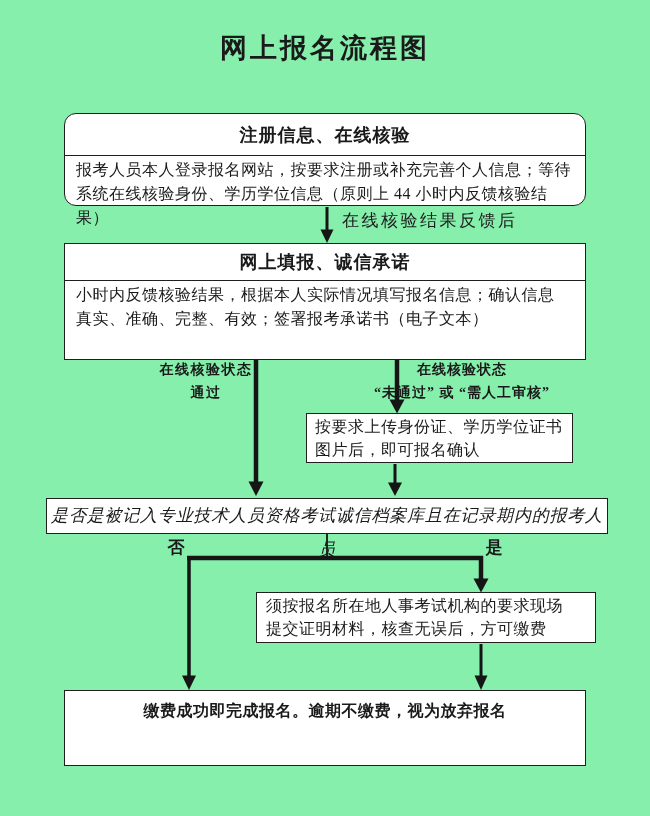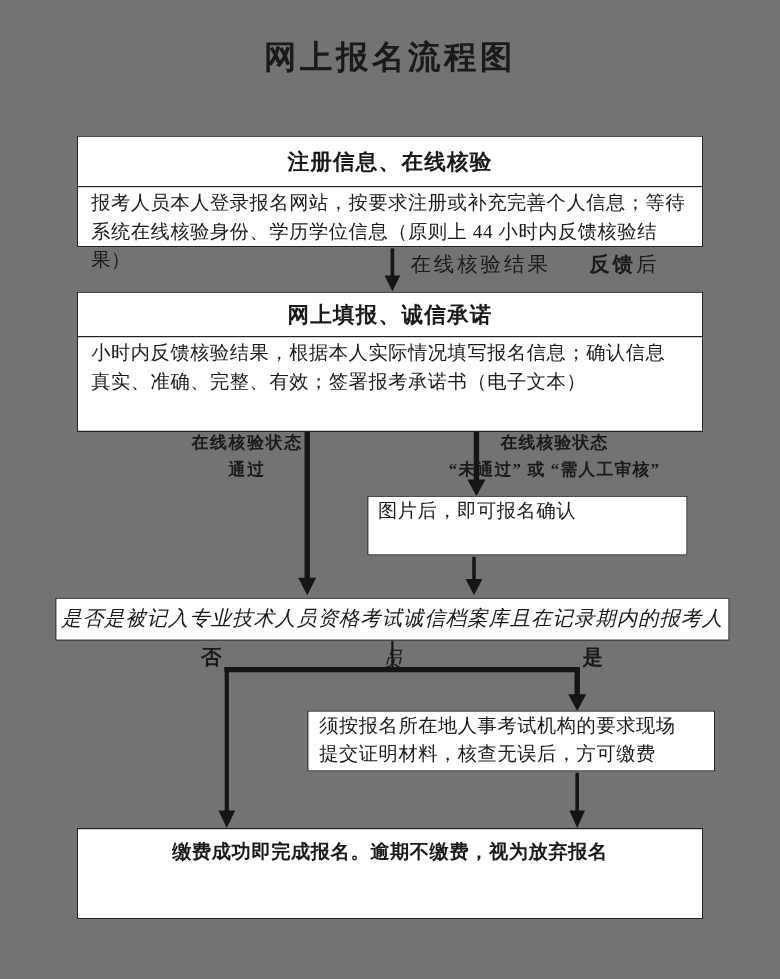--- a/index.html
+++ b/index.html
@@ -4,21 +4,21 @@
 <style>
   html, body {
     margin: 0;
     padding: 0;
     background: #ffffff;
   }
   .page {
     position: relative;
     width: 650px;
     height: 816px;
-    background: #737373;
+    background: #86efac;
     color: #1a1a1a;
     font-family: "Liberation Serif", "DejaVu Serif", serif;
     overflow: hidden;
   }
   .title {
     position: absolute;
     top: 30px;
     left: 0;
     width: 100%;
     text-align: center;
@@ -78,21 +78,21 @@
     line-height: 23px;
     letter-spacing: 1px;
   }
   .yn-label {
     position: absolute;
     text-align: center;
     font-weight: bold;
     font-size: 17px;
     width: 34px;
   }
-  .bold { font-weight: bold; margin-left: 32px; }
+  .bold { font-weight: normal; }
 </style>
 </head>
 <body>
 
 <div class="page">
 
   <svg class="connector-layer" width="650" height="816" viewBox="0 0 650 816">
     <g stroke="#151515" fill="#151515">
       <line x1="327" y1="207" x2="327" y2="231" stroke-width="3"></line>
       <polygon points="327,243 320.5,229.5 333.5,229.5" stroke="none"></polygon>
@@ -122,21 +122,21 @@
     </g>
 
     <g stroke="#151515" fill="#151515">
       <line x1="481" y1="644" x2="481" y2="677" stroke-width="3"></line>
       <polygon points="481,690 474.5,675.5 487.5,675.5" stroke="none"></polygon>
     </g>
   </svg>
 
   <div class="title">网上报名流程图</div>
 
-  <div class="fbox" style="left:64px; top:113px; width:522px; height:93px;">
+  <div class="fbox" style="left:64px; top:113px; width:522px; height:93px;border-radius:12px;">
     <div class="fbox-header" style="height:42px;">注册信息、在线核验</div>
     <div class="fbox-body">
       <div>报考人员本人登录报名网站，按要求注册或补充完善个人信息；等待</div>
       <div>系统在线核验身份、学历学位信息（原则上 44 小时内反馈核验结果）</div>
     </div>
   </div>
 
   <div class="edge-label" style="left:342px; top:209px;"><span>在线核验结果</span><span class="bold">反馈</span><span>后</span></div>
 
   <div class="fbox" style="left:64px; top:243px; width:522px; height:117px;">
@@ -151,20 +151,21 @@
     <div>在线核验状态</div>
     <div>通过</div>
   </div>
   <div class="branch-label" style="left:318px; top:358px; width:288px;">
     <div>在线核验状态</div>
     <div>“未通过” 或 “需人工审核”</div>
   </div>
 
   <div class="fbox" style="left:306px; top:413px; width:267px; height:50px;">
     <div class="small-body">
+      <div>按要求上传身份证、学历学位证书</div>
       <div>图片后，即可报名确认</div>
     </div>
   </div>
 
   <div class="fbox" style="left:46px; top:498px; width:562px; height:36px;font-style:italic;">
     <div class="fbox-body centered" style="font-size:17px; line-height:34px; letter-spacing:0.8px;">是否是被记入专业技术人员资格考试诚信档案库且在记录期内的报考人员</div>
   </div>
 
   <div class="yn-label" style="left:159px; top:536px;">否</div>
   <div class="yn-label" style="left:477px; top:536px;">是</div>

